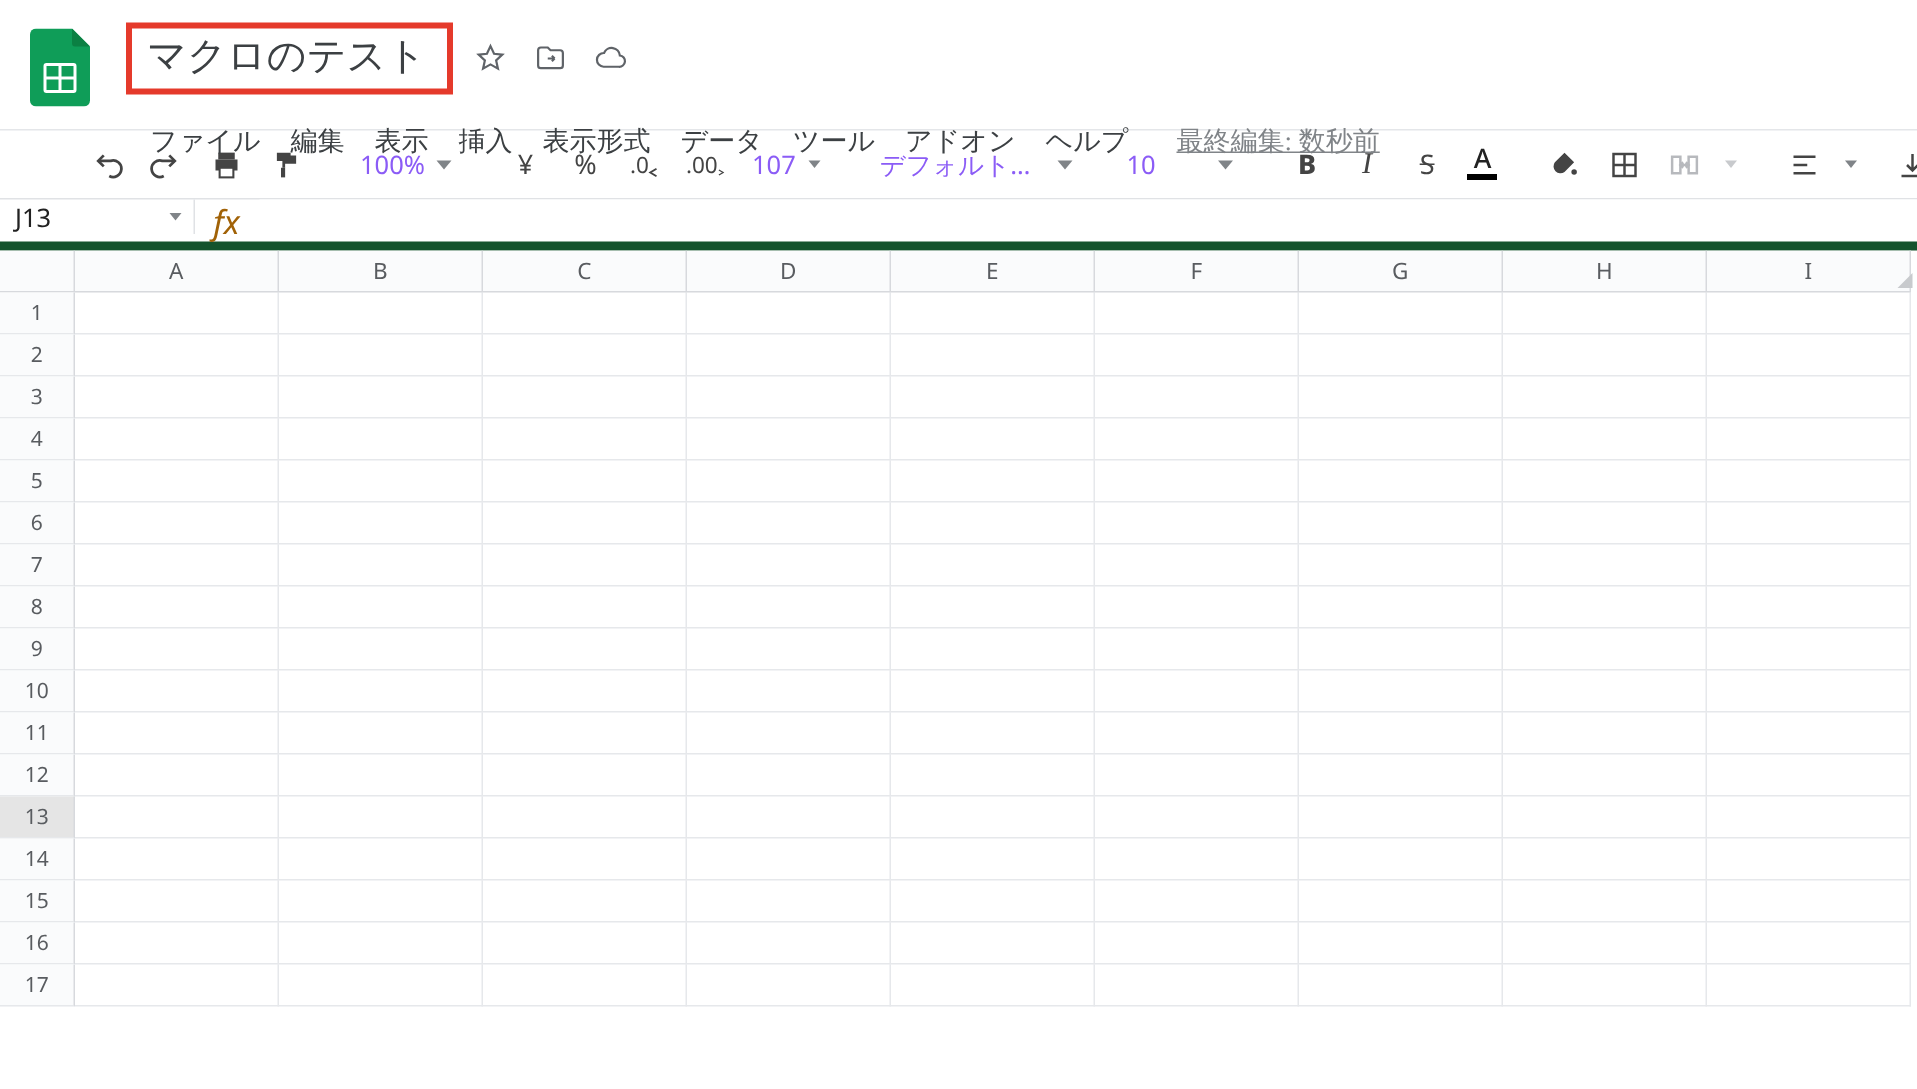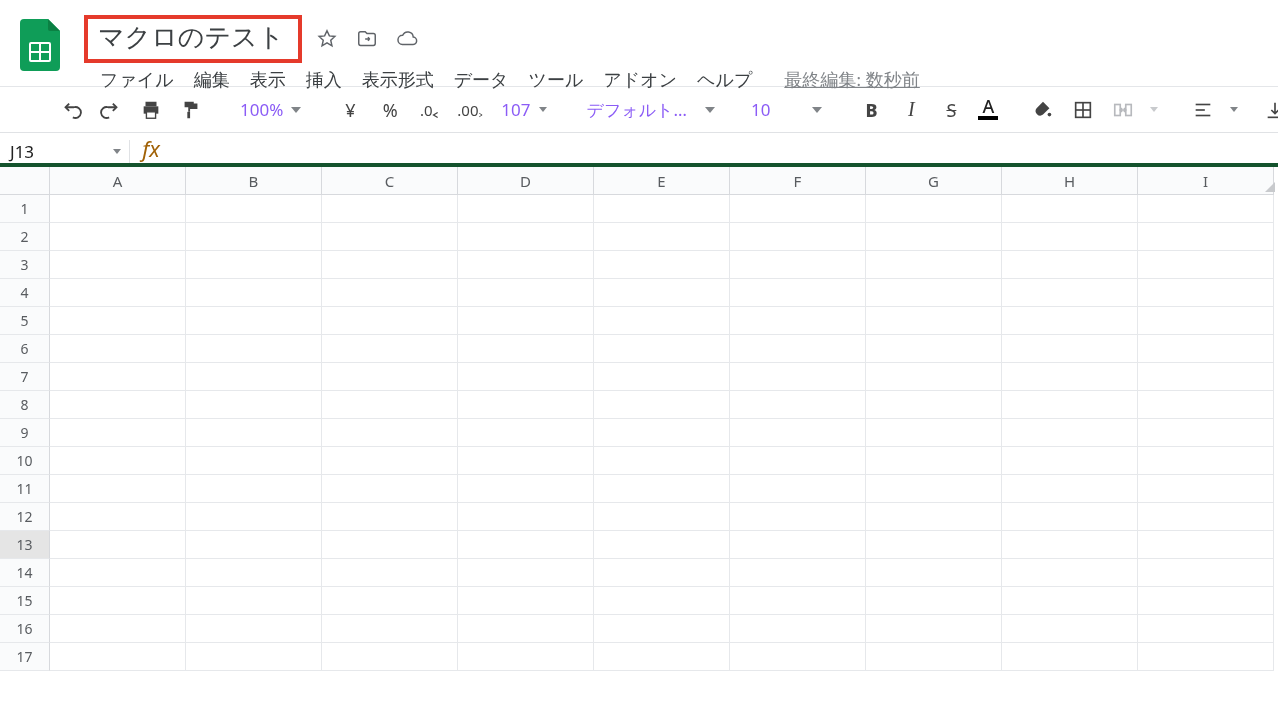--- a/index.html
+++ b/index.html
@@ -8,21 +8,21 @@
   .header { padding: 8px 0 0 0; font-family: Liberation Serif, serif; }
   .header-top { display: flex; align-items: flex-start; padding: 0 0 0 18px; height: 70px; position: relative; }
   .logo { width: 44px; height: 54px; margin-top: 10px; display: flex; align-items: center; justify-content: center; }
   .logo svg { width: 40px; height: 52px; }
   .title-col { display: flex; flex-direction: column; margin-left: 22px; }
   .title-row { display: flex; align-items: center; height: 46px; margin-top: 8px; }
   .doc-title-box { border: 4px solid #e53a2b; padding: 2px 14px 4px 10px; font-size: 26px; font-weight: 400; color: #3c4043; line-height: 1.3; }
   .title-icons { display: flex; align-items: center; margin-left: 14px; gap: 18px; }
   .title-icons .icon { width: 22px; height: 22px; color: #5f6368; display: flex; align-items: center; justify-content: center; }
   .title-icons svg { width: 22px; height: 22px; stroke: #5f6368; fill: none; stroke-width: 1.6; }
-  .menu-row { display: flex; align-items: center; margin-top: 2px; margin-left: 6px; gap: 0; font-size: 18px; color: #3c4043; }
+  .menu-row { display: flex; align-items: center; margin-top: 16px; margin-left: 6px; gap: 0; font-size: 18px; color: #3c4043; }
   .menu-item { padding: 4px 10px; cursor: pointer; }
   .last-edit { margin-left: 22px; color: #808488; text-decoration: underline; font-size: 18px; cursor: pointer; }
   .under-hr { border: none; border-bottom: 1px solid #e4e6e9; margin-top: 8px; }
   
   .toolbar { height: 46px; display: flex; align-items: center; padding: 0 16px 0 48px; gap: 0; border-bottom: 1px solid #e0e2e5; }
   .tgrp { display: flex; align-items: center; gap: 14px; padding: 0 10px; }
   .sep { width: 1px; height: 26px; background: #e0e2e5; margin: 0 6px; }
   .tbtn { width: 26px; height: 26px; display: flex; align-items: center; justify-content: center; color: #444; cursor: pointer; }
   .tbtn svg { width: 22px; height: 22px; fill: #444; }
   .tbtn.gray svg { fill: #b7b9bd; }
@@ -33,21 +33,21 @@
   .caret { width: 0; height: 0; border-left: 5px solid transparent; border-right: 5px solid transparent; border-top: 6px solid #808488; }
   .caret.small { border-left-width:4px; border-right-width:4px; border-top-width:5px; }
   .num-txt { font-size: 15px; color: #444; }
   .b { font-weight: 800; font-size: 18px; }
   .i { font-style: italic; font-family: serif; font-size: 20px; }
   .s { text-decoration: line-through; font-size: 18px; }
   .textcolor { display: flex; flex-direction: column; align-items: center; cursor: pointer; }
   .textcolor .A { font-size: 18px; font-weight: 500; line-height: 14px; }
   .textcolor .bar { width: 20px; height: 4px; background: #000; margin-top: 3px; }
   
-  .fxbar { height: 34px; display: flex; align-items: flex-end; border-bottom: 4px solid #14532d; }
+  .fxbar { height: 34px; display: flex; align-items: flex-start; border-bottom: 6px solid #14532d; }
   .namebox { width: 130px; display: flex; align-items: center; justify-content: space-between; padding: 0 8px 0 10px; font-size: 17px; border-right: 1px solid #e0e2e5; cursor: pointer; }
   .fx { width: 42px; display: flex; align-items: center; justify-content: center; color: #a16207; font-style: italic; font-size: 22px; }
   .fxline { width: 1px; background: #cfd1d6; margin: 6px 0; }
   .fxinput { flex: 1; border: none; outline: none; font-size: 15px; padding: 0 8px; }
   
   .grid { position: relative; overflow: hidden; height: calc(726px - 70px - 8px - 10px - 46px - 34px); }
   .col-headers { position: absolute; left: 0; top: 0; right: 0; height: 28px; display: flex; }
   .corner { width: 50px; height: 28px; border-right: 1px solid #d7d9dd; border-bottom: 1px solid #d7d9dd; background: #fafbfc; }
   .sel-all-tri { position: absolute; right: 3px; bottom: 3px; width: 0; height: 0; border-right: 10px solid #c8cacd; border-top: 10px solid transparent; }
   .colh { flex: 0 0 136px; height: 28px; border-right: 1px solid #d7d9dd; border-bottom: 1px solid #d7d9dd; background: #fafbfc; display: flex; align-items: center; justify-content: center; font-size: 15px; color: #595c60; cursor: pointer; }

